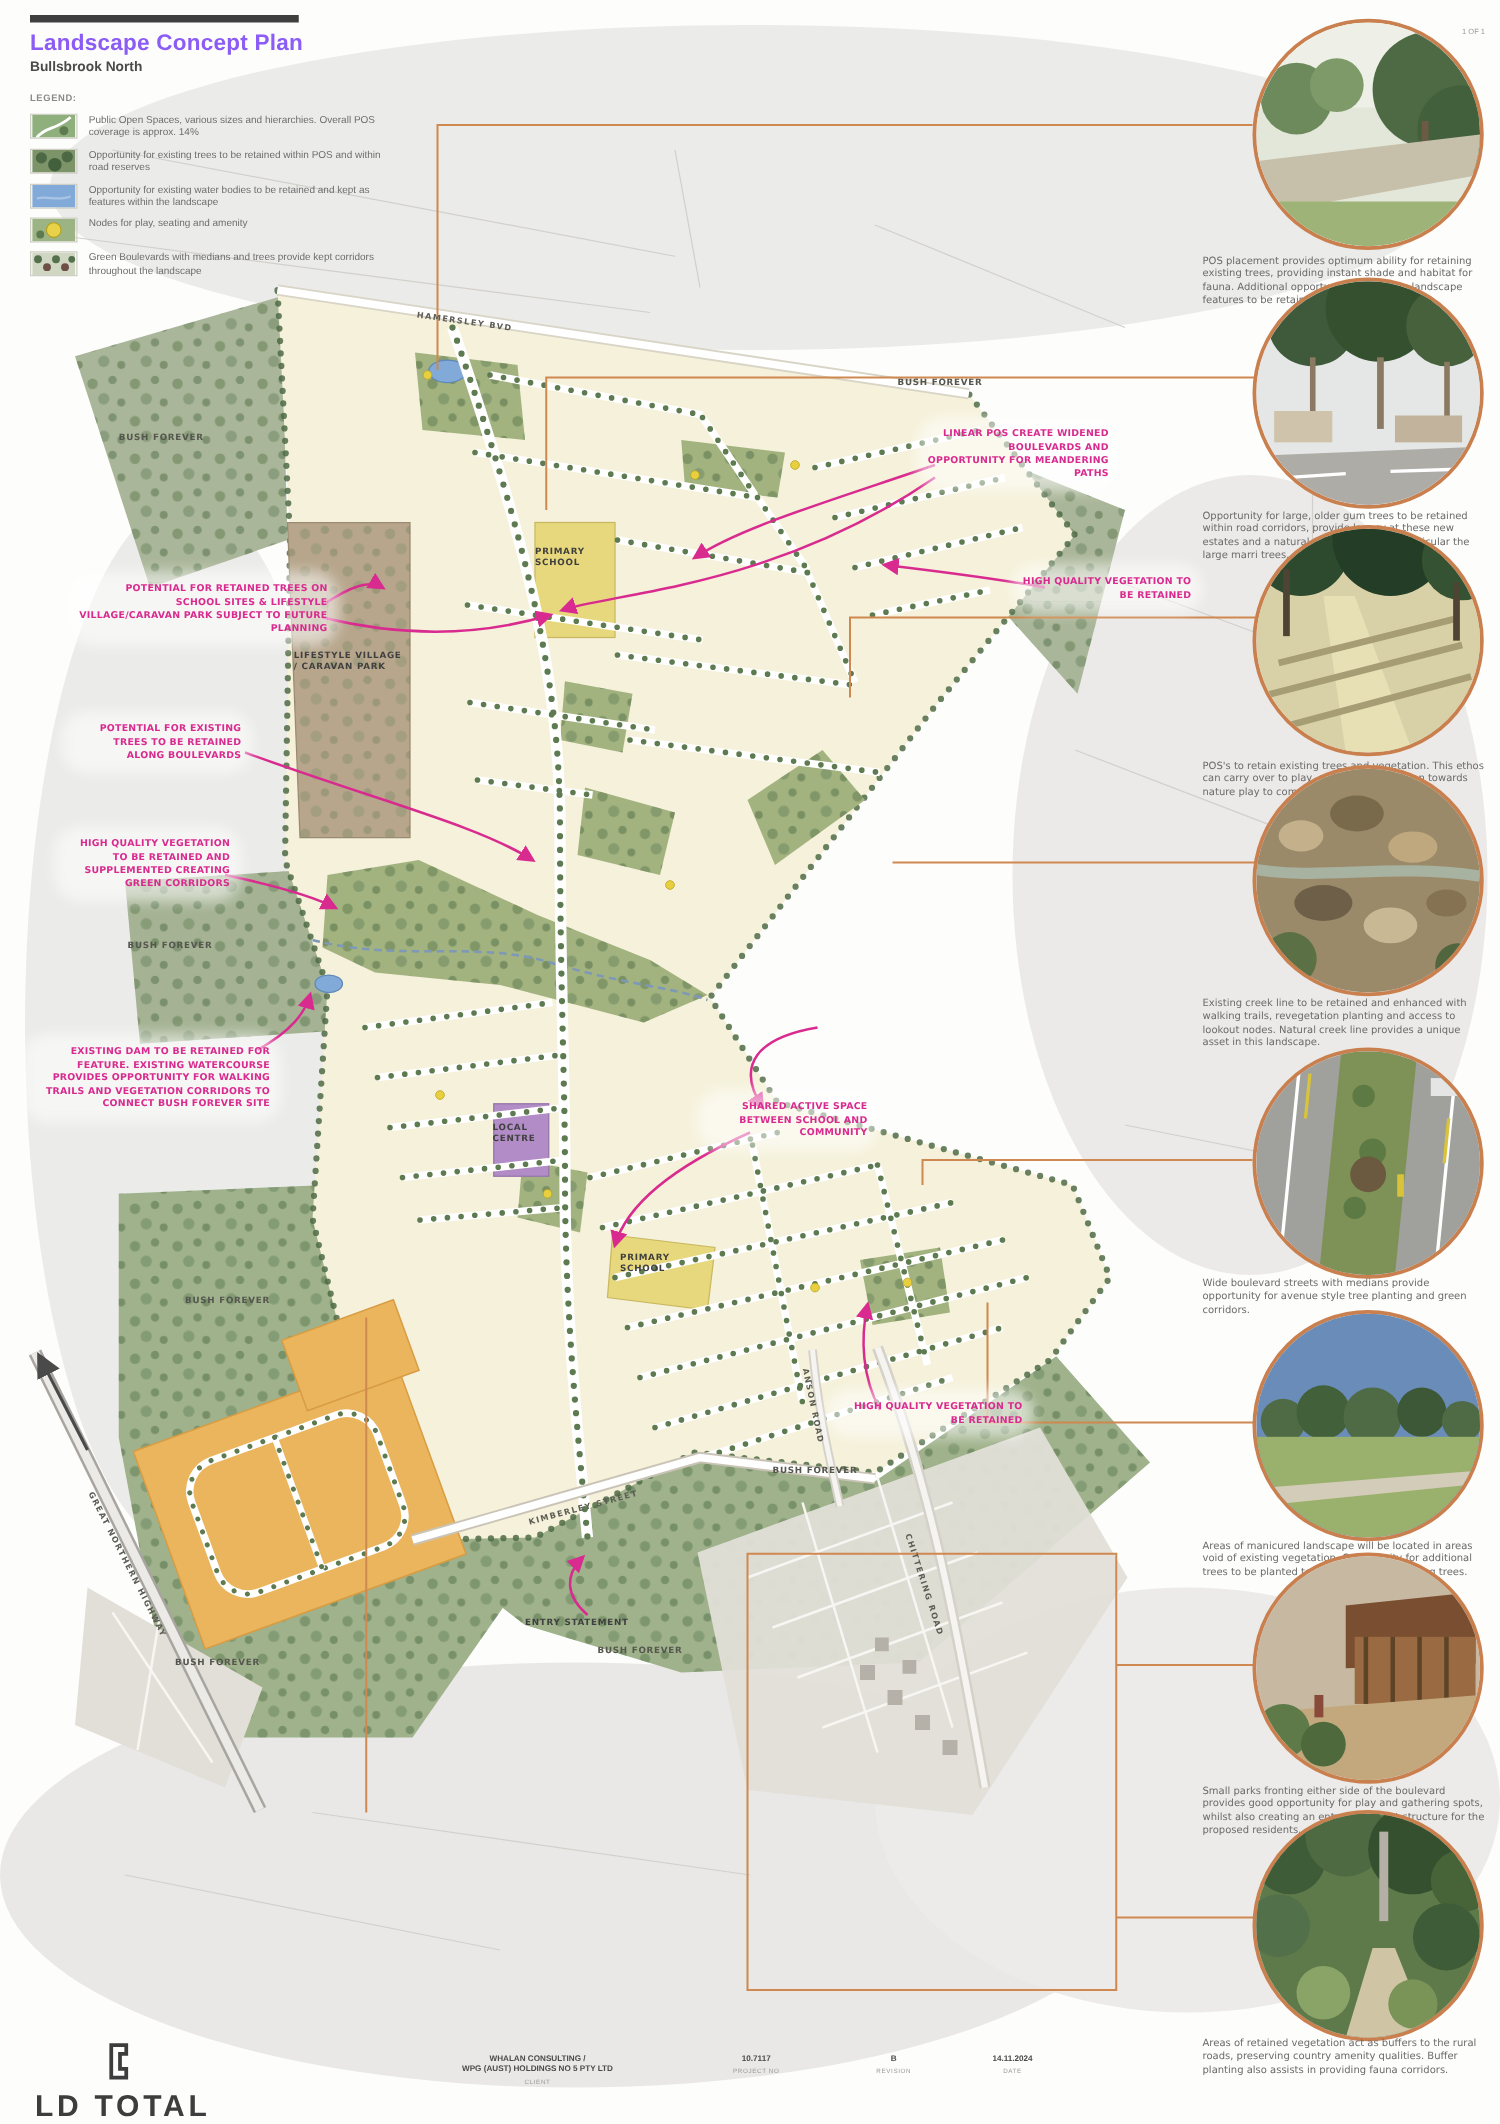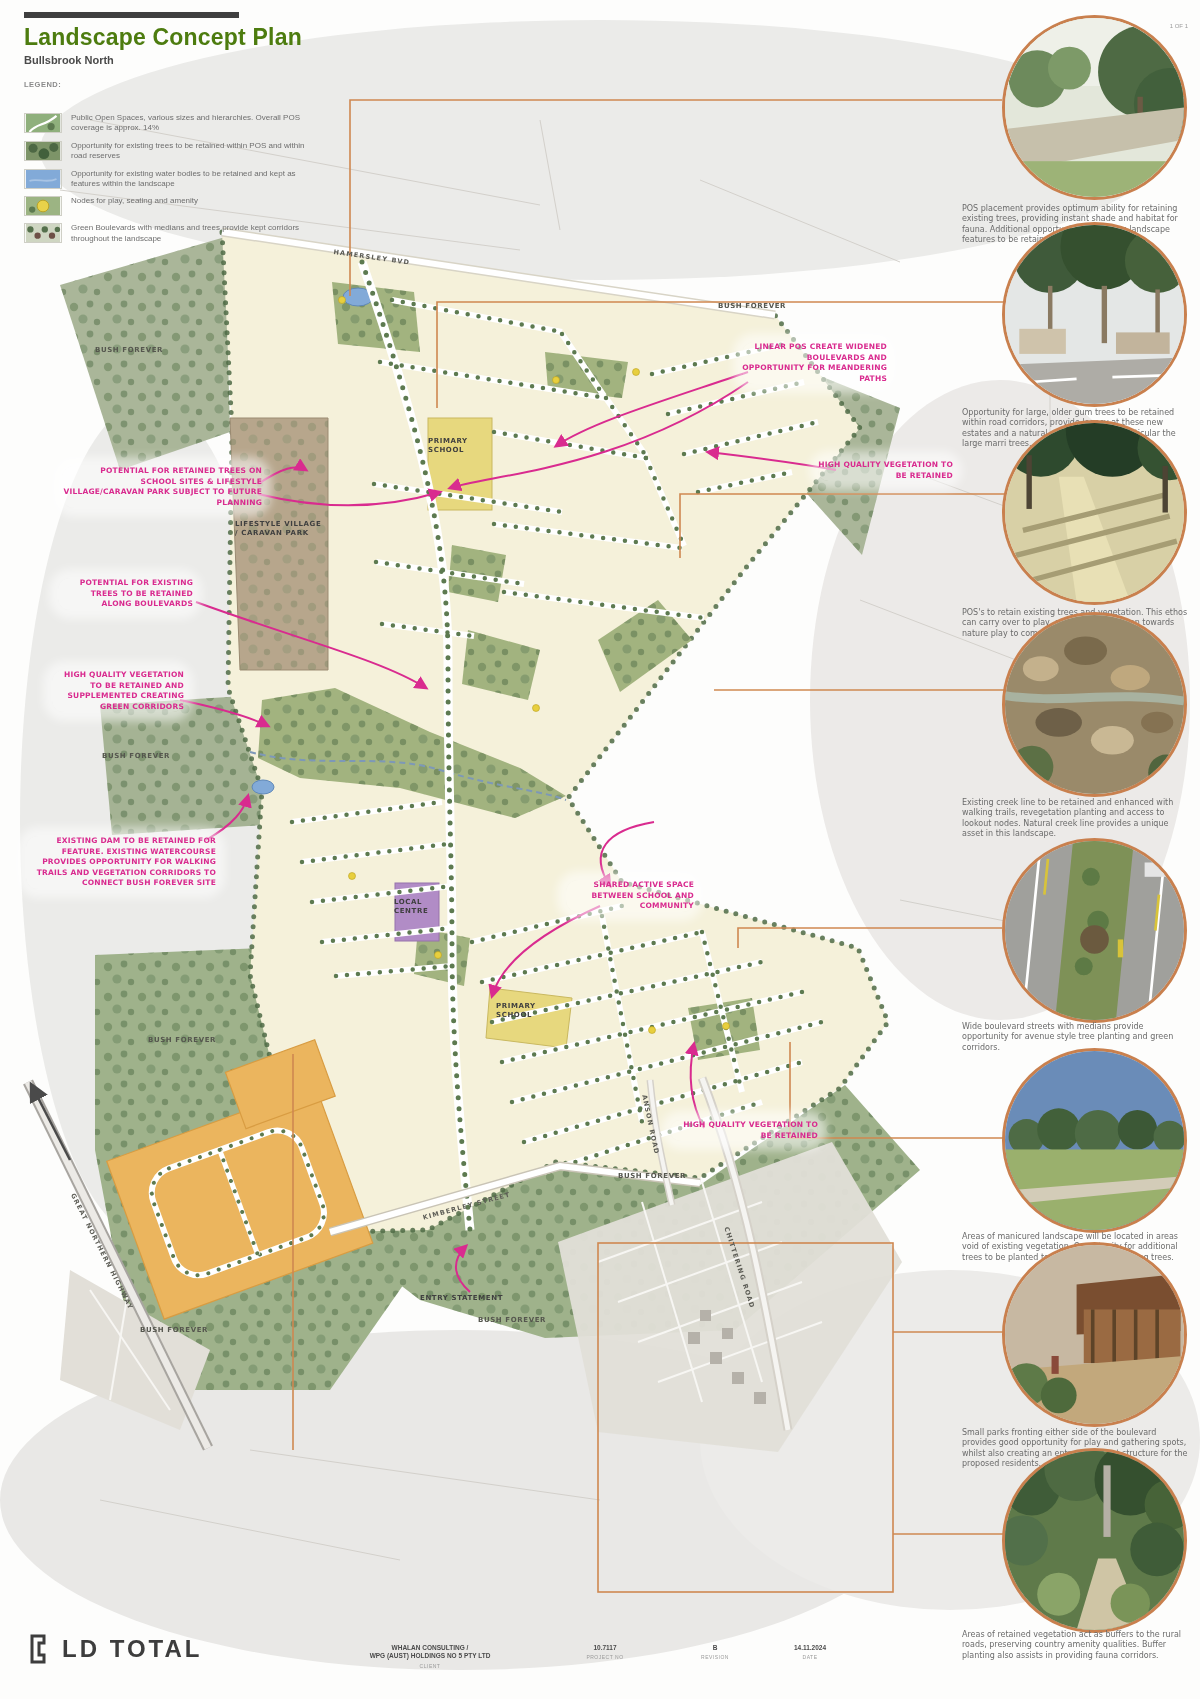--- a/index.html
+++ b/index.html
@@ -4,24 +4,24 @@
 <style>
   html,body{margin:0;padding:0;background:#fff;}
   .page{position:relative;width:1200px;height:1699px;background:#fdfdfc;overflow:hidden;
         font-family:"Liberation Sans","DejaVu Sans",sans-serif;}
   svg{display:block;}
   .map-art{position:absolute;left:0;top:0;z-index:1;}
 
   
   .header{position:absolute;left:24px;top:12px;z-index:5;width:300px;}
   .title-bar{width:215px;height:6px;background:#3f3f3f;margin-bottom:6px;}
-  .title{font-size:23px;font-weight:700;color:#4d7c0f;letter-spacing:.2px;margin:0;}
+  .title{font-size:18px;font-weight:700;color:#8b5cf6;letter-spacing:.2px;margin:0;}
   .subtitle{font-size:11px;font-weight:700;color:#4a4a4a;margin-top:3px;}
   .legend-label{font-size:7.5px;font-weight:700;color:#8a8a8a;margin-top:14px;letter-spacing:.5px;}
-  .legend{margin-top:24px;display:flex;flex-direction:column;gap:7px;width:300px;}
+  .legend{margin-top:8px;display:flex;flex-direction:column;gap:7px;width:300px;}
   .legend-row{display:flex;gap:9px;align-items:flex-start;}
   .legend-swatch{flex:0 0 38px;height:20px;border:1px solid #cfcfc6;box-sizing:border-box;}
   .legend-text{font-size:8px;line-height:1.3;color:#6e6e6e;width:240px;}
 
   
   .ann{position:absolute;z-index:4;color:#d92b8f;font:700 7.5px/1.4 "DejaVu Sans",sans-serif;
        text-align:right;letter-spacing:.2px;background:rgba(255,255,255,.55);
        box-shadow:0 0 10px 9px rgba(255,255,255,.55);border-radius:12px;}
   
   .maplabel{position:absolute;z-index:4;color:#3f3f3f;font:700 7px/1.35 "DejaVu Sans",sans-serif;
@@ -32,21 +32,21 @@
 
   
   .photo{position:absolute;left:1002px;width:185px;height:185px;border-radius:50%;
          border:3px solid #c9804e;overflow:hidden;box-sizing:border-box;z-index:3;background:#e8e6e0;}
   .photo svg{width:100%;height:100%;}
   .caption{position:absolute;left:962px;width:230px;z-index:3;
            font:400 8px/1.3 "DejaVu Sans",sans-serif;color:#6b6b6b;}
 
   
   .footer{position:absolute;left:0;top:1626px;width:1200px;height:60px;z-index:5;}
-  .logo{position:absolute;left:28px;top:8px;display:flex;align-items:center;gap:8px;}
+  .logo{position:absolute;left:28px;top:8px;display:flex;align-items:center;gap:8px;flex-direction:column;}
   .logo-word{font-size:24px;font-weight:700;color:#3d3d3d;letter-spacing:3px;}
   .f-item{position:absolute;top:18px;text-align:center;}
   .f-val{font-size:6.5px;font-weight:700;color:#4a4a4a;line-height:1.3;}
   .f-lab{font-size:5px;color:#9a9a9a;margin-top:2px;letter-spacing:.5px;}
   .page-num{position:absolute;right:12px;top:22px;font-size:6px;color:#9a9a9a;text-align:right;line-height:1.4;}
 </style>
 </head>
 <body>
 
 <div class="page">

